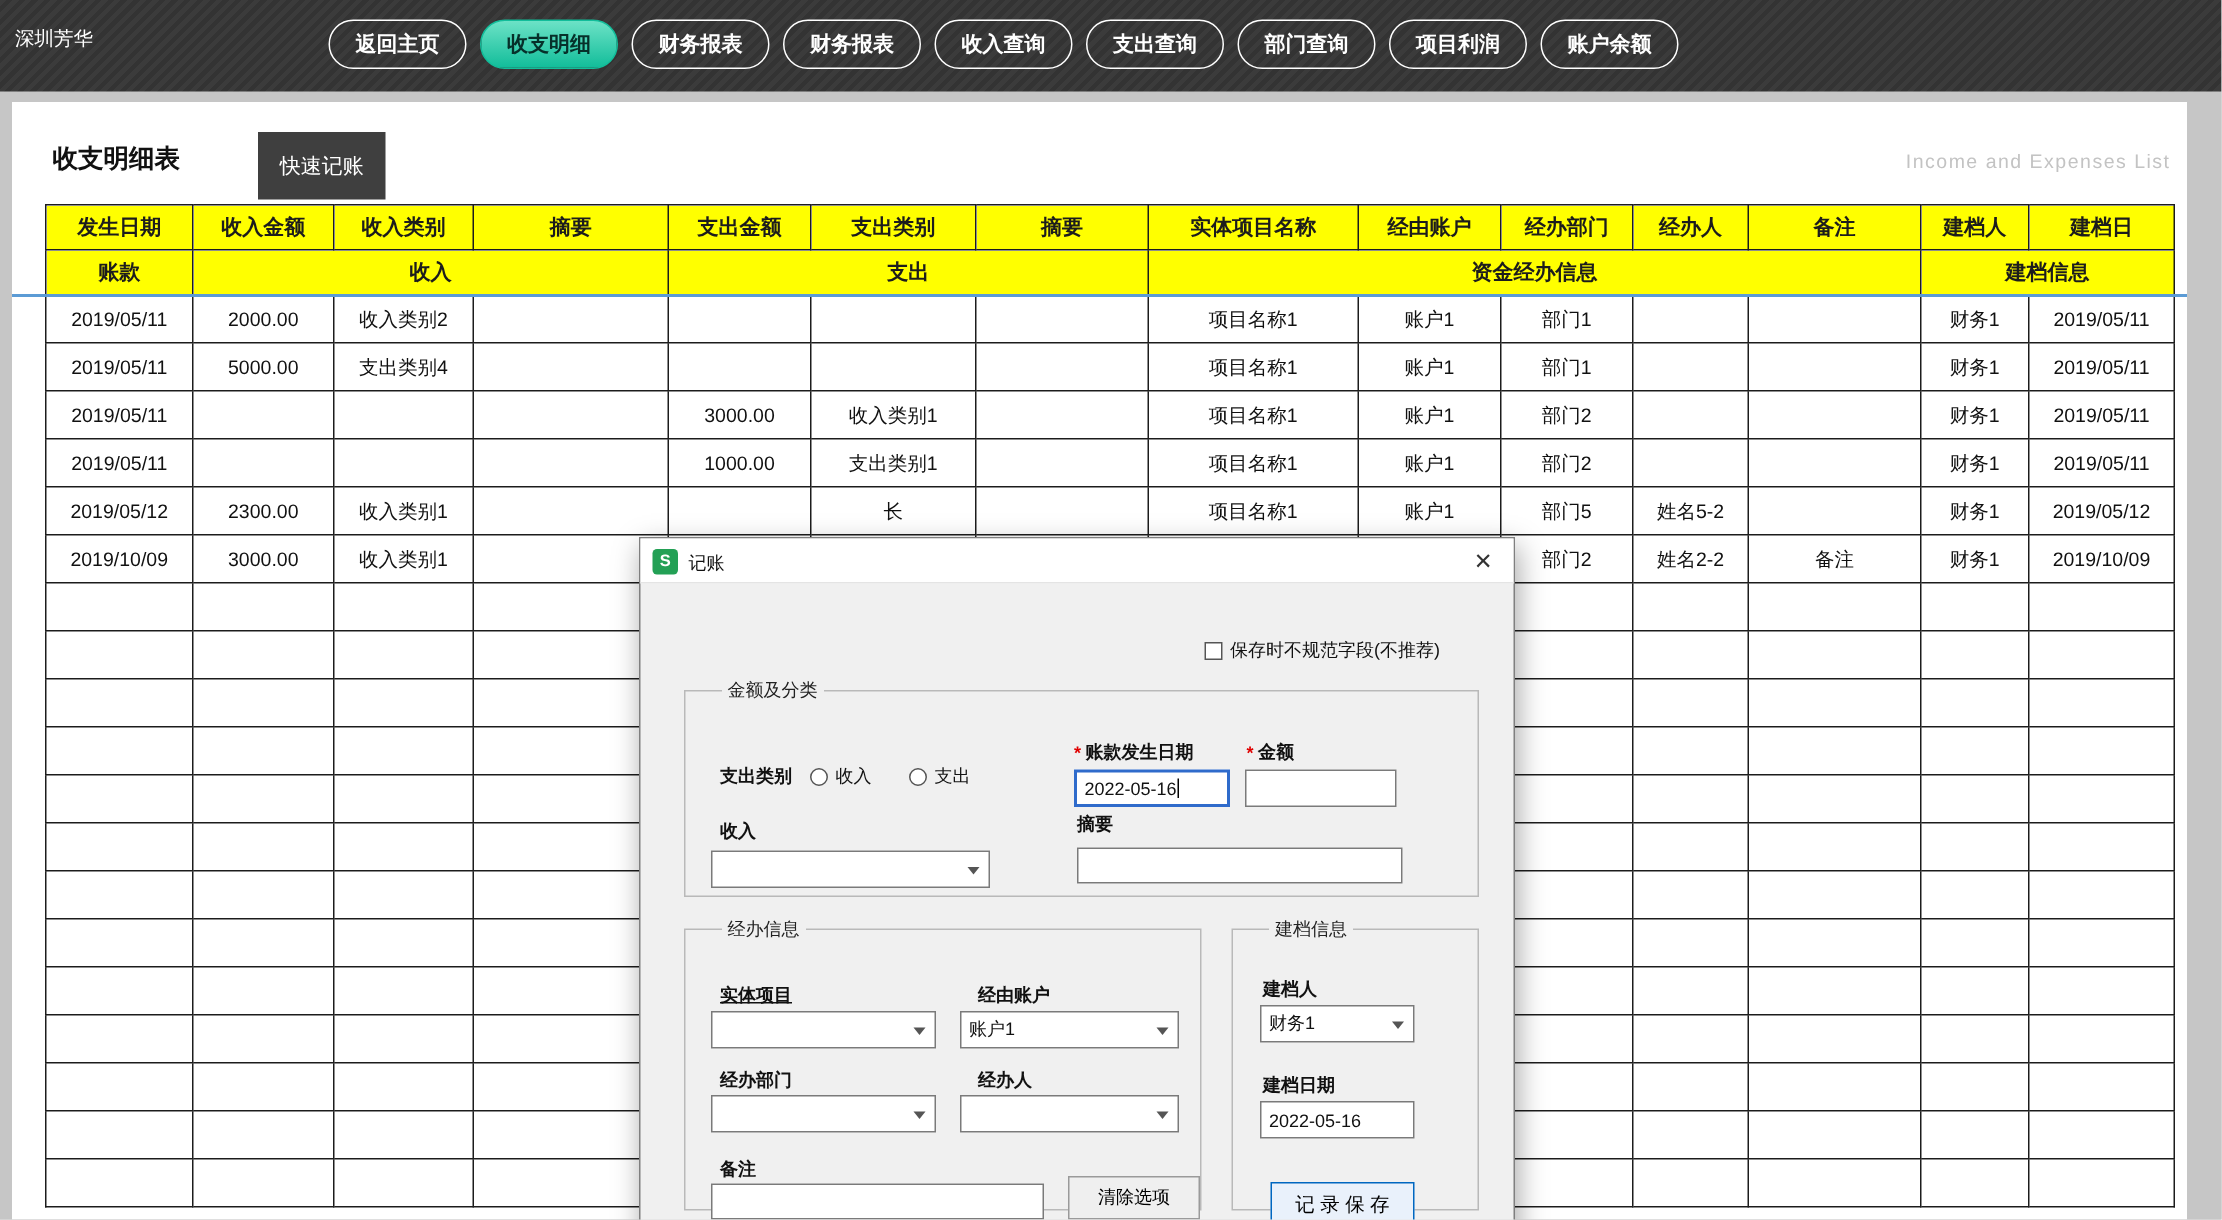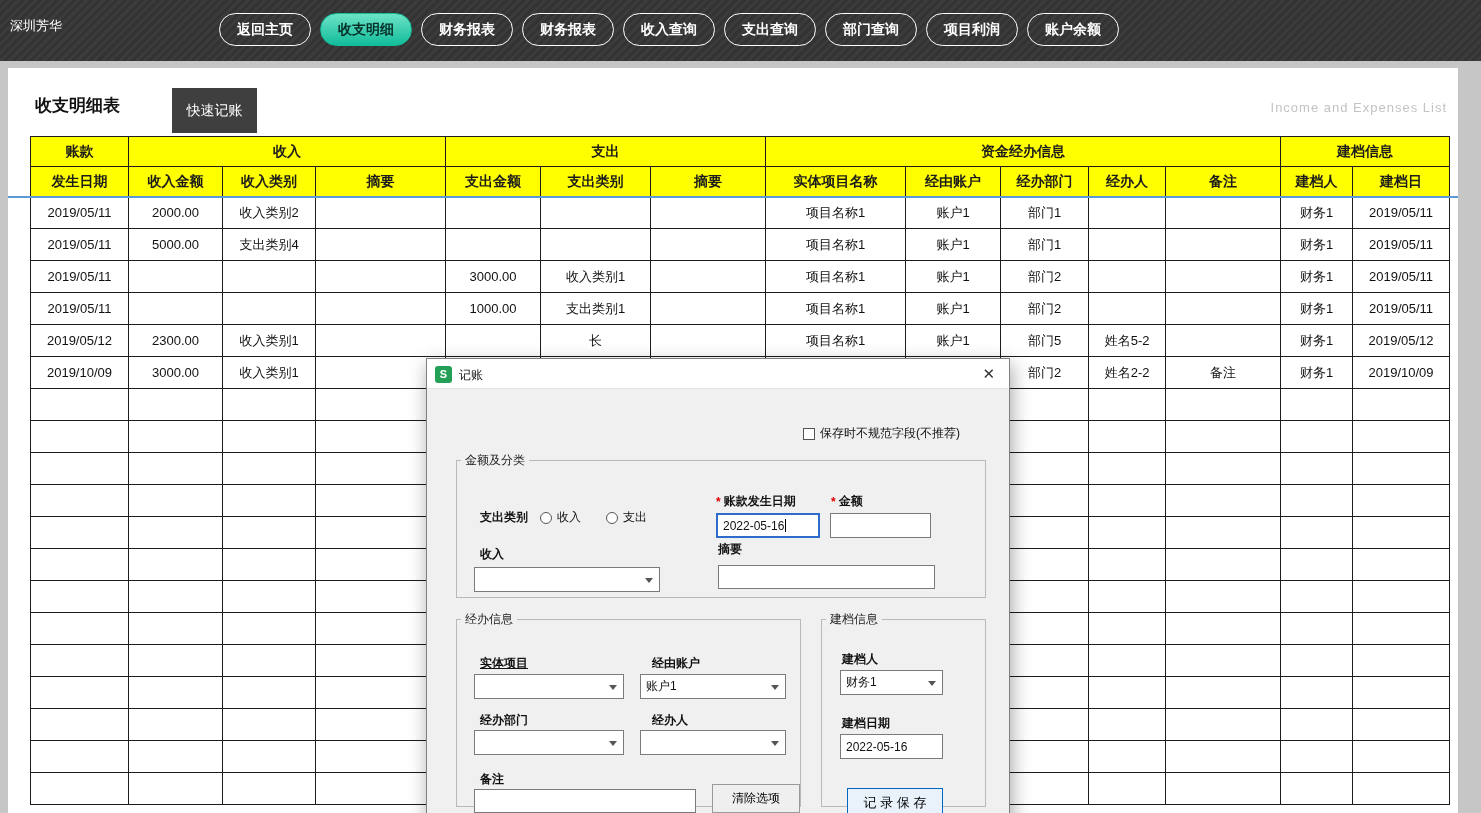--- a/index.html
+++ b/index.html
@@ -39,21 +39,21 @@
     border-radius:3px; color:#fff; font-size:11px; font-weight:bold; text-align:center; line-height:17px; }
   .dlg-title { position:absolute; left:32px; top:8px; font-size:12px; color:#111; }
   .dlg-close { position:absolute; right:14px; top:6px; font-size:15px; color:#333; cursor:pointer; }
   .dlg-heading { position:absolute; left:0; top:48px; width:100%; text-align:center; font-size:14px;
     font-weight:bold; color:#111; }
   .chk { position:absolute; left:376px; top:66px; display:flex; align-items:center; gap:5px;
     font-size:12px; color:#111; cursor:pointer; }
   .chk .box { width:12px; height:12px; border:1px solid #555; background:#fff; flex:0 0 auto; }
 
   fieldset.fs { position:absolute; border:1px solid #b9b9b9; padding:0; }
-  fieldset legend { font-size:12px; color:#222; padding:0 4px; margin-left:4px; }
+  fieldset legend { font-size:12px; color:#222; padding:0 4px; margin-left:24px; }
   .fs1 { left:29px; top:93px; width:530px; height:146px; }
   .fs2 { left:29px; top:252px; width:345px; height:196px; }
   .fs3 { left:394px; top:252px; width:165px; height:196px; }
 
   .flabel { position:absolute; font-size:12px; font-weight:bold; color:#111; display:flex; align-items:center; white-space:nowrap; }
   .req { color:#e00000; margin-right:3px; font-weight:bold; }
   .textbox { position:absolute; background:#fff; border:1px solid #7a7a7a; font-size:12px; color:#111;
     display:flex; align-items:center; padding:0 5px; }
   .textbox.focus { border:2px solid #2F6BCB; }
   .caret { width:1px; height:13px; background:#000; margin-left:1px; }
@@ -102,42 +102,42 @@
         <col style="width: 140px;">
         <col style="width: 95px;">
         <col style="width: 88px;">
         <col style="width: 77px;">
         <col style="width: 115px;">
         <col style="width: 72px;">
         <col style="width: 97px;">
       </colgroup>
       <thead>
         <tr>
-          <th colspan="1">账款</th>
-          <th colspan="3">收入</th>
-          <th colspan="3">支出</th>
-          <th colspan="5">资金经办信息</th>
-          <th colspan="2">建档信息</th>
-        </tr>
-        <tr>
           <th>发生日期</th>
           <th>收入金额</th>
           <th>收入类别</th>
           <th>摘要</th>
           <th>支出金额</th>
           <th>支出类别</th>
           <th>摘要</th>
           <th>实体项目名称</th>
           <th>经由账户</th>
           <th>经办部门</th>
           <th>经办人</th>
           <th>备注</th>
           <th>建档人</th>
           <th>建档日</th>
         </tr>
+        <tr>
+          <th colspan="1">账款</th>
+          <th colspan="3">收入</th>
+          <th colspan="3">支出</th>
+          <th colspan="5">资金经办信息</th>
+          <th colspan="2">建档信息</th>
+        </tr>
       </thead>
       <tbody>
         <tr>
           <td>2019/05/11</td>
           <td>2000.00</td>
           <td>收入类别2</td>
           <td></td>
           <td></td>
           <td></td>
           <td></td>

